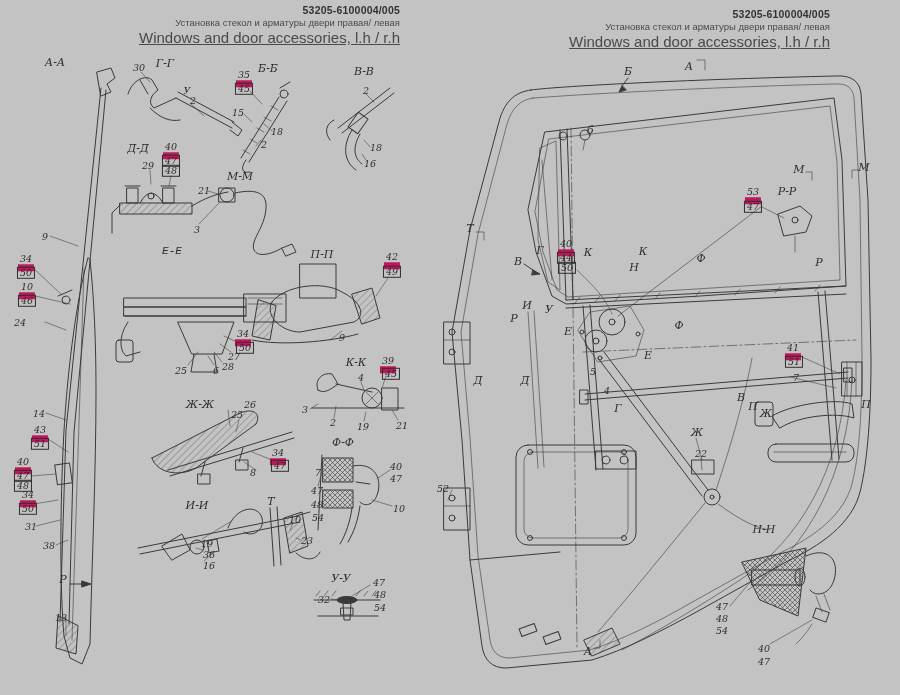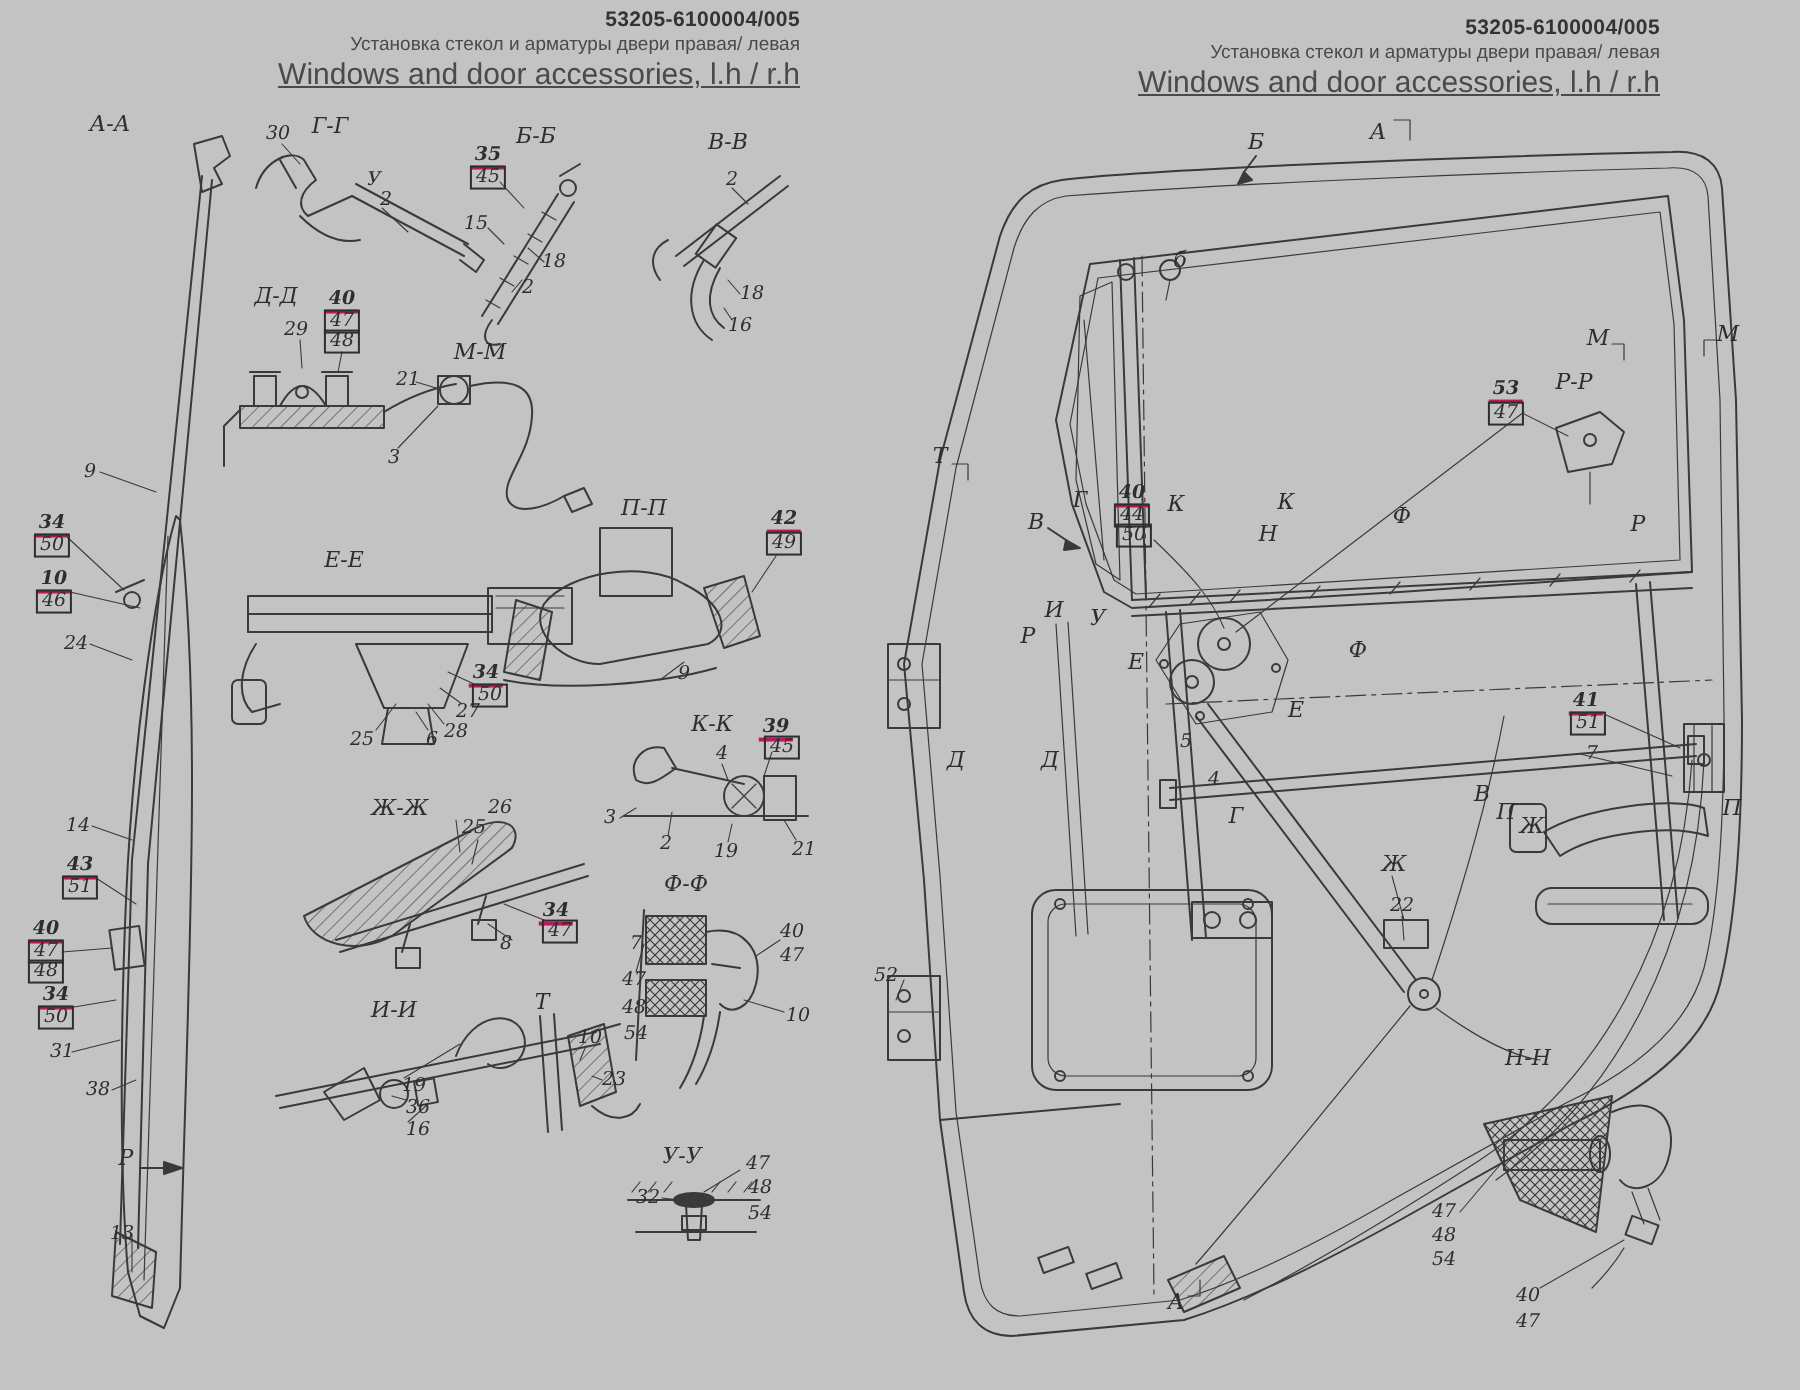--- a/index.html
+++ b/index.html
@@ -10,21 +10,21 @@
   .title-block{position:absolute;text-align:right;color:#333;line-height:1.25;}
   .title-block .pn{font-weight:bold;font-size:10.5px;letter-spacing:.2px;}
   .title-block .ru{font-size:9.5px;color:#4a4a4a;}
   .title-block .en{font-size:15px;color:#4a4a4a;text-decoration:underline;}
   #title-left{left:70px;top:4px;width:330px;}
   #title-right{left:505px;top:8px;width:325px;}
   #labels .lbl{position:absolute;transform:translate(-50%,-50%);
       font:italic 9.5px "DejaVu Serif", serif;color:#2e2e2e;white-space:nowrap;z-index:5;}
   #labels .sec{font-size:11px;}
   #labels .bx{border:1px solid #2e2e2e;padding:0 2px;line-height:1.1;}
-  #labels .ul{border-bottom:2px solid #be185d;padding:0 2px;line-height:1.1;font-weight:bold;}
+  #labels .ul{border-bottom:7px solid #be185d;padding:0 2px;line-height:1.1;}
   svg{position:absolute;left:0;top:0;z-index:1;}
   svg *{stroke:var(--ink);fill:none;stroke-width:1;stroke-linecap:round;stroke-linejoin:round;}
   svg .thin{stroke-width:.6;}
   svg .hatch{fill:url(#h);}
   svg .xhatch{fill:url(#xh);}
   svg .solid{fill:var(--ink);}
   svg .pl{stroke:var(--ink);stroke-width:.6;}
   svg .dd{stroke-dasharray:10 3 2 3;stroke-width:.6;}
   svg .ldr{stroke-width:.55;}
 </style>
@@ -308,21 +308,21 @@
     </g>
   </svg>
 
   <div id="labels">
       <span class="lbl sec" style="left: 55px; top: 62px;">А-А</span>
       <span class="lbl sec" style="left: 165px; top: 63px;">Г-Г</span>
       <span class="lbl sec" style="left: 268px; top: 68px;">Б-Б</span>
       <span class="lbl sec" style="left: 364px; top: 71px;">В-В</span>
       <span class="lbl sec" style="left: 138px; top: 148px;">Д-Д</span>
       <span class="lbl sec" style="left: 240px; top: 176px;">М-М</span>
-      <span class="lbl sec" style="left: 172px; top: 280px;">Е-Е</span>
+      <span class="lbl sec" style="left: 172px; top: 251px; font-family: Liberation Mono, monospace;">Е-Е</span>
       <span class="lbl sec" style="left: 322px; top: 254px;">П-П</span>
       <span class="lbl sec" style="left: 200px; top: 404px;">Ж-Ж</span>
       <span class="lbl sec" style="left: 356px; top: 362px;">К-К</span>
       <span class="lbl sec" style="left: 343px; top: 442px;">Ф-Ф</span>
       <span class="lbl sec" style="left: 197px; top: 505px;">И-И</span>
       <span class="lbl sec" style="left: 271px; top: 501px;">Т</span>
       <span class="lbl sec" style="left: 341px; top: 578px;">У-У</span>
       <span class="lbl sec" style="left: 63px; top: 579px;">Р</span>
       <span class="lbl p" style="left: 139px; top: 67px;">30</span>
       <span class="lbl p" style="left: 187px; top: 90px;">У</span>
@@ -339,21 +339,21 @@
       <span class="lbl ul" style="left: 171px; top: 151px;">40</span>
       <span class="lbl bx" style="left: 171px; top: 161px;">47</span>
       <span class="lbl bx" style="left: 171px; top: 171px;">48</span>
       <span class="lbl p" style="left: 204px; top: 190px;">21</span>
       <span class="lbl p" style="left: 197px; top: 229px;">3</span>
       <span class="lbl p" style="left: 45px; top: 236px;">9</span>
       <span class="lbl ul" style="left: 26px; top: 263px;">34</span>
       <span class="lbl bx" style="left: 26px; top: 273px;">50</span>
       <span class="lbl ul" style="left: 27px; top: 291px;">10</span>
       <span class="lbl bx" style="left: 27px; top: 301px;">46</span>
-      <span class="lbl p" style="left: 38px; top: 322px; text-align: right;">24</span>
+      <span class="lbl p" style="left: 20px; top: 322px; text-align: right;">24</span>
       <span class="lbl p" style="left: 39px; top: 413px;">14</span>
       <span class="lbl ul" style="left: 40px; top: 434px;">43</span>
       <span class="lbl bx" style="left: 40px; top: 444px;">51</span>
       <span class="lbl ul" style="left: 23px; top: 466px;">40</span>
       <span class="lbl bx" style="left: 23px; top: 476px;">47</span>
       <span class="lbl bx" style="left: 23px; top: 486px;">48</span>
       <span class="lbl ul" style="left: 28px; top: 499px;">34</span>
       <span class="lbl bx" style="left: 28px; top: 509px;">50</span>
       <span class="lbl p" style="left: 31px; top: 526px;">31</span>
       <span class="lbl p" style="left: 49px; top: 545px;">38</span>

